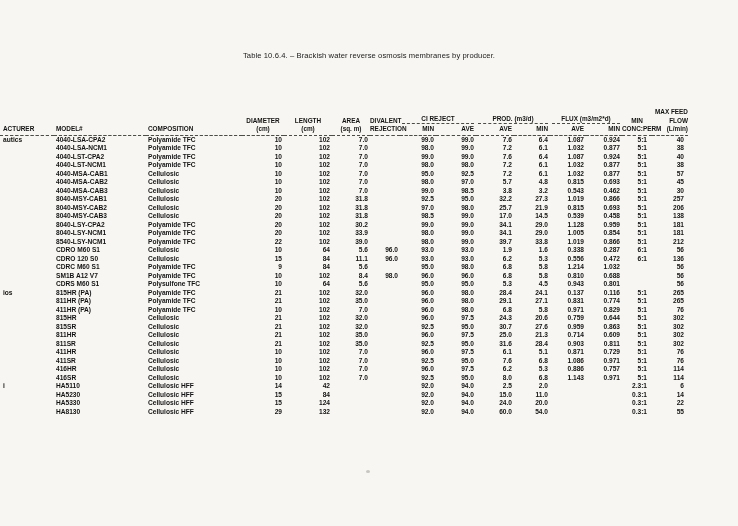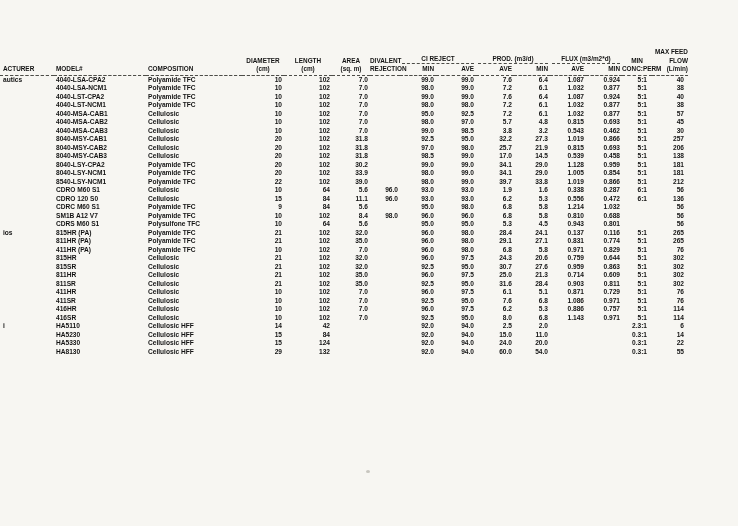--- a/index.html
+++ b/index.html
@@ -65,20 +65,21 @@
     width:4px;height:3px;
     background:#a09f96;
     border-radius:50%;
     opacity:.55;
   }
 </style>
 </head>
 <body>
 
 <div class="page">
+  <div class="title">Table 10.6.4. – Brackish water reverse osmosis membranes by producer.</div>
 
   <table>
     <colgroup>
       <col style="width:54px">
         <col style="width:92px">
         <col style="width:96px">
       <col style="width:42px">
         <col style="width:48px">
         <col style="width:38px">
       <col style="width:30px">

